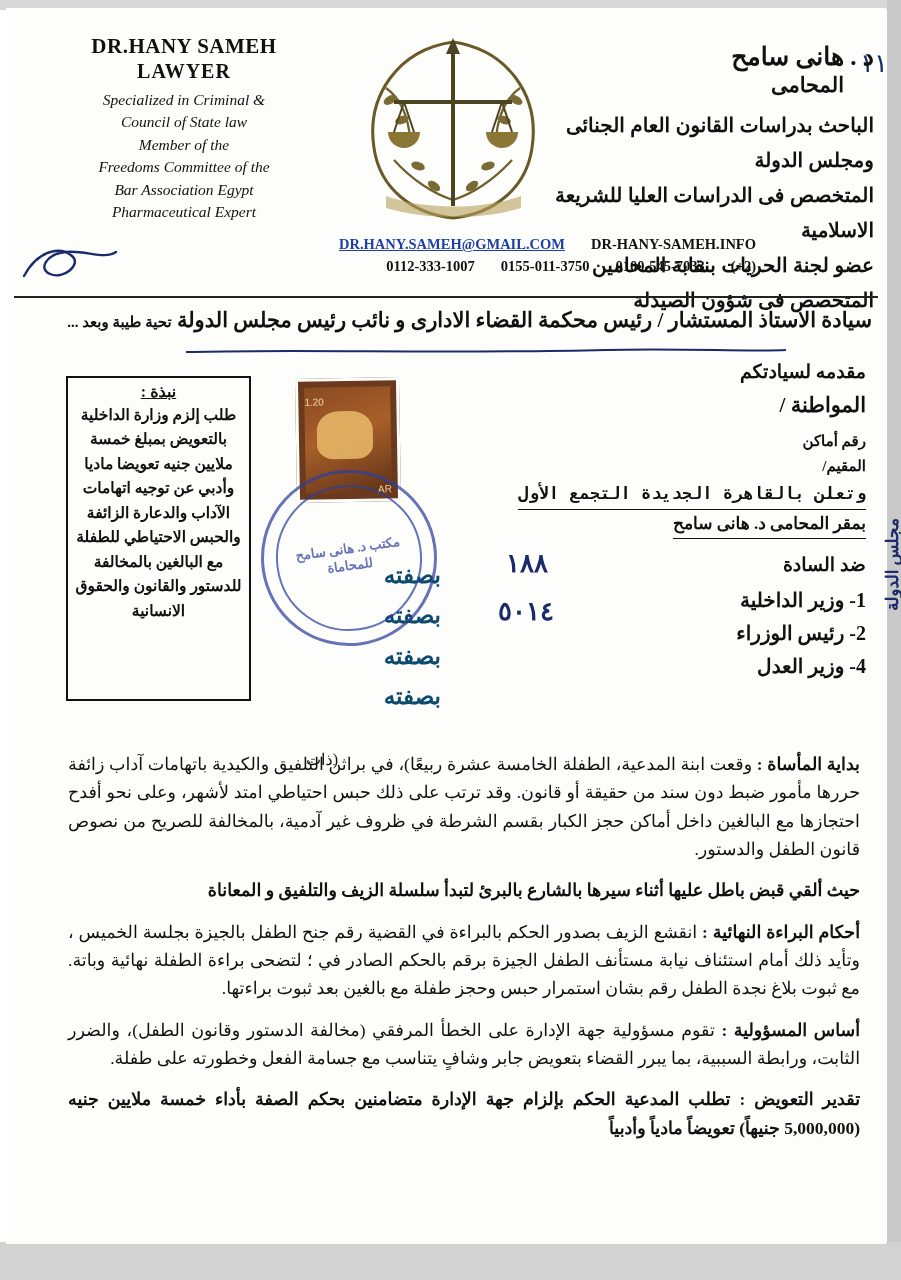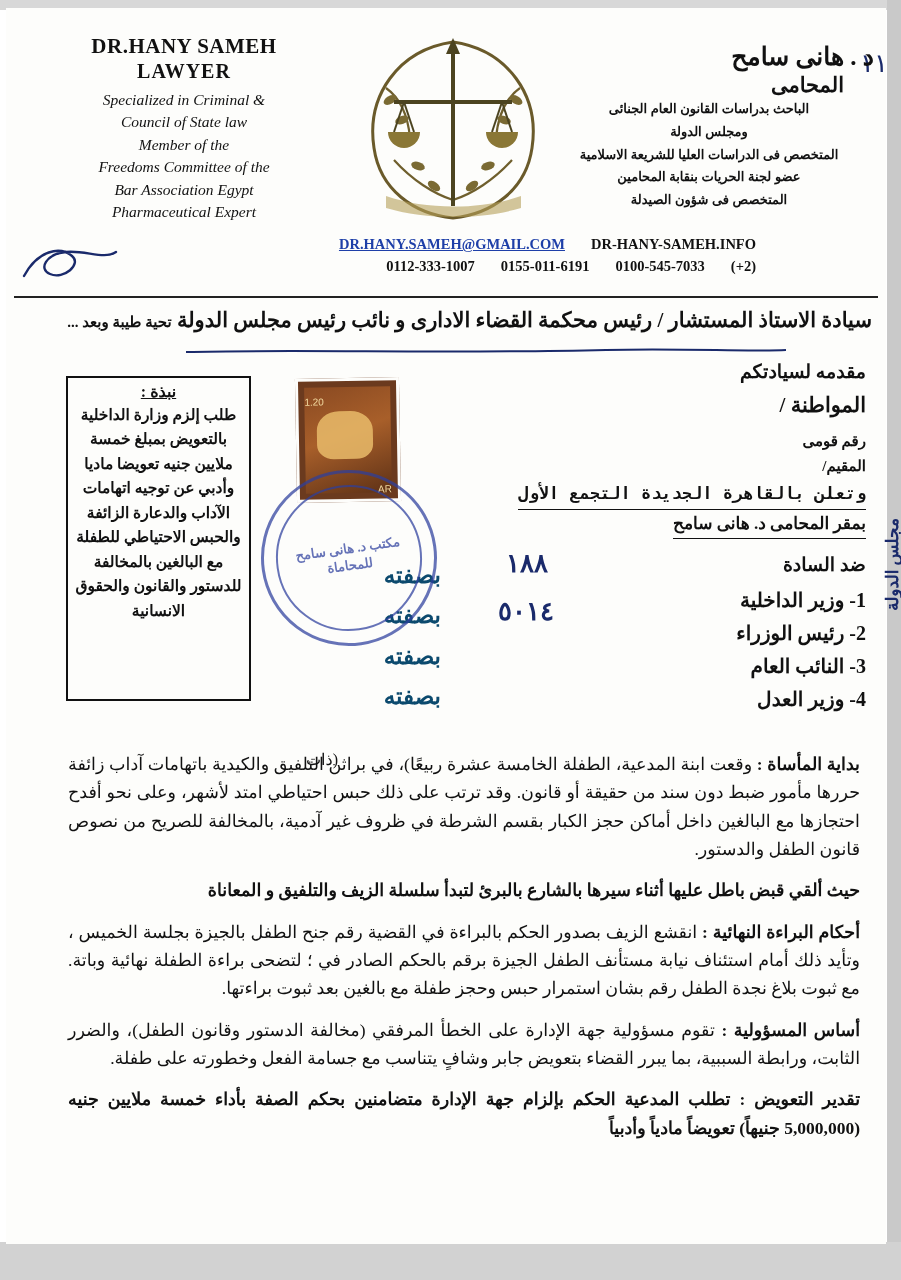--- a/index.html
+++ b/index.html
@@ -82,24 +82,24 @@
     letter-spacing: 1px;
   }
   .lh-ar-role {
     font-family: "Liberation Serif", serif;
     font-weight: bold;
     font-size: 21px;
     margin-top: 2px;
     margin-right: 30px;
   }
   .lh-ar-lines {
-    font-size: 13px;
+    margin-top: 10px;
+    font-size: 20px;
     line-height: 1.75;
     font-weight: bold;
-    text-align: center;
   }
   .lh-pagenum {
     position: absolute;
     top: 30px; right: -6px;
     font-family: "Liberation Serif", serif;
     font-size: 26px;
     color: #1a2a6b;
   }
   .lh-logo {
     position: absolute;
@@ -459,54 +459,53 @@
       </svg>
     </div>
 
     <div class="contact">
       <div class="contact-row1">
         <span class="contact-email">DR.HANY.SAMEH@GMAIL.COM</span>
         <span class="contact-site">DR-HANY-SAMEH.INFO</span>
       </div>
       <div class="contact-row2">
         <span class="contact-phone">0112-333-1007</span>
-        <span class="contact-phone">0155-011-6191</span>
+        <span class="contact-phone">0155-011-3750</span>
         <span class="contact-phone">0100-545-7033</span>
         <span class="contact-prefix">(+2)</span>
       </div>
     </div>
 
     <div class="rule rule-top"></div>
 
     <div class="addressee">
       <span>سيادة الاستاذ المستشار / رئيس محكمة القضاء الادارى و نائب رئيس مجلس الدولة</span>
       <span class="tail">تحية طيبة وبعد ...</span>
     </div>
     <div class="underline-hand">
       <svg width="600" height="6" viewBox="0 0 600 6" aria-hidden="true">
         <path d="M0 4 C120 1 260 6 420 2 C500 0 560 4 600 2" fill="none" stroke="#1a2a6b" stroke-width="2"></path>
       </svg>
     </div>
 
     <div class="submit-block">
       <div class="submit-line">مقدمه لسيادتكم</div>
       <div class="field-line">المواطنة /</div>
-      <div class="small-field">رقم قومى</div>
+      <div class="small-field">رقم أماكن</div>
       <div class="small-field">المقيم/</div>
       <div style="margin-top:4px;font-family:Liberation Mono, monospace;">
         <span class="addr-line">وتعلن بالقاهرة الجديدة التجمع الأول</span>
       </div>
       <div>
         <span class="addr-line">بمقر المحامى د. هانى سامح</span>
       </div>
       <div class="against">ضد السادة</div>
       <ul class="resp-list">
         <li>1- وزير الداخلية</li>
         <li>2- رئيس الوزراء</li>
-        <li>3- النائب العام</li>
         <li>4- وزير العدل</li>
       </ul>
     </div>
 
     <div class="besefatoh">
       <div>بصفته</div>
       <div>بصفته</div>
       <div>بصفته</div>
       <div>بصفته</div>
     </div>

